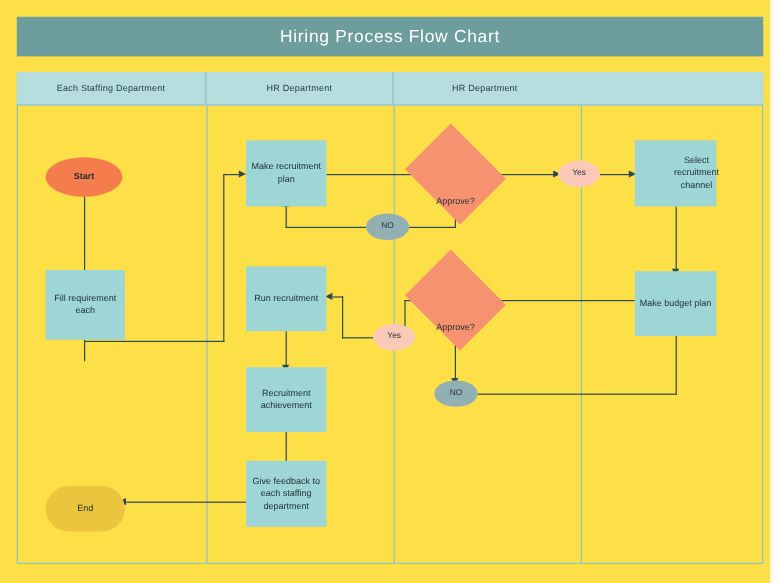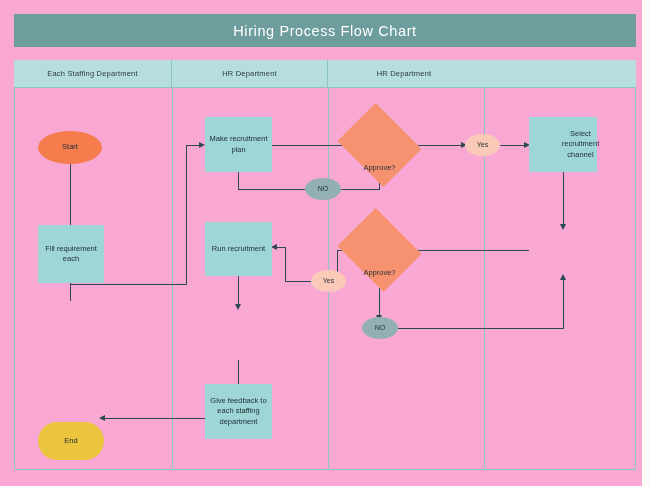--- a/index.html
+++ b/index.html
@@ -7,21 +7,21 @@
     margin: 0; padding: 0;
     width: 650px; height: 486px;
     background: #fdfbf7;
     font-family: "Liberation Sans", sans-serif;
     overflow: hidden;
   }
   #canvas {
     position: relative;
     width: 642px;
     height: 486px;
-    background: #f9a8d4;
+    background: #fde047;
   }
   
   #title-banner {
     position: absolute;
     left: 14px; top: 14px;
     width: 622px; height: 33px;
     background: #6d9d9c;
     display: flex;
     align-items: center;
     justify-content: center;
@@ -77,20 +77,21 @@
     color: #1f2d33;
     line-height: 1.35;
     z-index: 4;
   }
   .proc {
     background: #9ed5d5;
   }
   .term-start {
     background: #f47c4d;
     border-radius: 50%;
+    font-weight: bold;
   }
   .term-end {
     background: #ecc53f;
     border-radius: 28px;
   }
   .pill-yes {
     background: #fac9b8;
     border-radius: 50%;
     font-size: 7px;
   }
@@ -216,32 +217,35 @@
   <div class="arrow ar-left" style="left:99px; top:415px;"></div>
 
   <div class="node term-start" style="left:38px; top:131px; width:64px; height:33px;">
     <span>Start</span>
   </div>
 
   <div class="node proc" style="left:38px; top:225px; width:66px; height:58px;">
     <span>Fill requirement each</span>
   </div>
 
-  <div class="node term-end" style="left:38px; top:422px; width:66px; height:38px;">
+  <div class="node term-end" style="left:38px; top:405px; width:66px; height:38px;">
     <span>End</span>
   </div>
 
   <div class="node proc" style="left:205px; top:117px; width:67px; height:55px;">
     <span>Make recruitment plan</span>
   </div>
 
   <div class="node proc" style="left:205px; top:222px; width:67px; height:54px;">
     <span>Run recruitment</span>
   </div>
 
+  <div class="node proc" style="left:205px; top:306px; width:67px; height:54px;">
+    <span>Recruitment achievement</span>
+  </div>
 
   <div class="node proc" style="left:205px; top:384px; width:67px; height:55px;justify-content:flex-end;">
     <span>Give feedback to each staffing department</span>
   </div>
 
   <div class="diamond-wrap" style="left:347px; top:118px; width:65px; height:54px;">
     <div class="diamond-shape"></div>
     <div class="diamond-label">
         <span>Approve?</span>
       </div>
@@ -267,14 +271,17 @@
   </div>
 
   <div class="node pill-no" style="left:362px; top:317px; width:36px; height:22px;">
     <span>NO</span>
   </div>
 
   <div class="node proc" style="left:529px; top:117px; width:68px; height:55px;padding-left:35px;">
     <span>Select recruitment channel</span>
   </div>
 
+  <div class="node proc" style="left:529px; top:226px; width:68px; height:54px;">
+    <span>Make budget plan</span>
+  </div>
 
 </div>
 
 </body></html>

